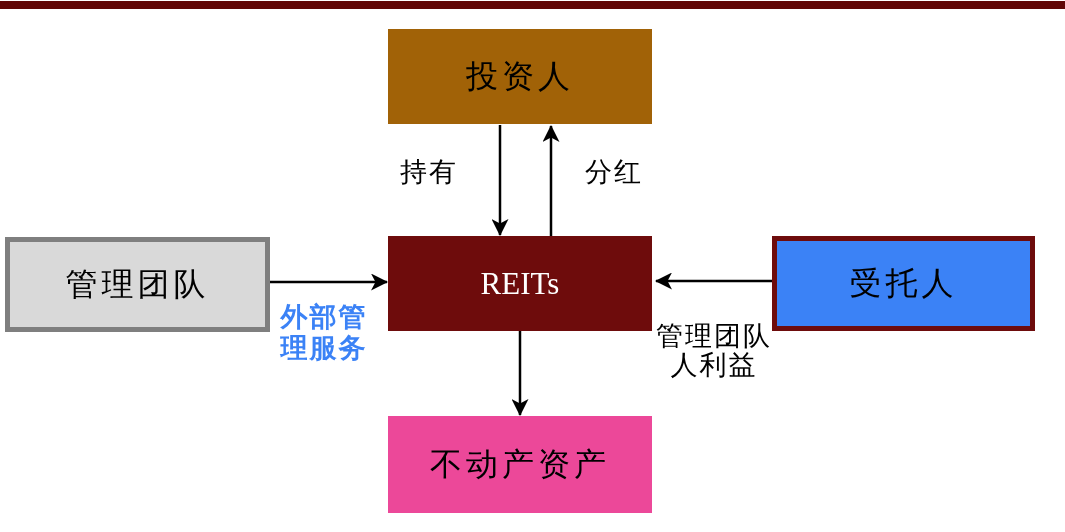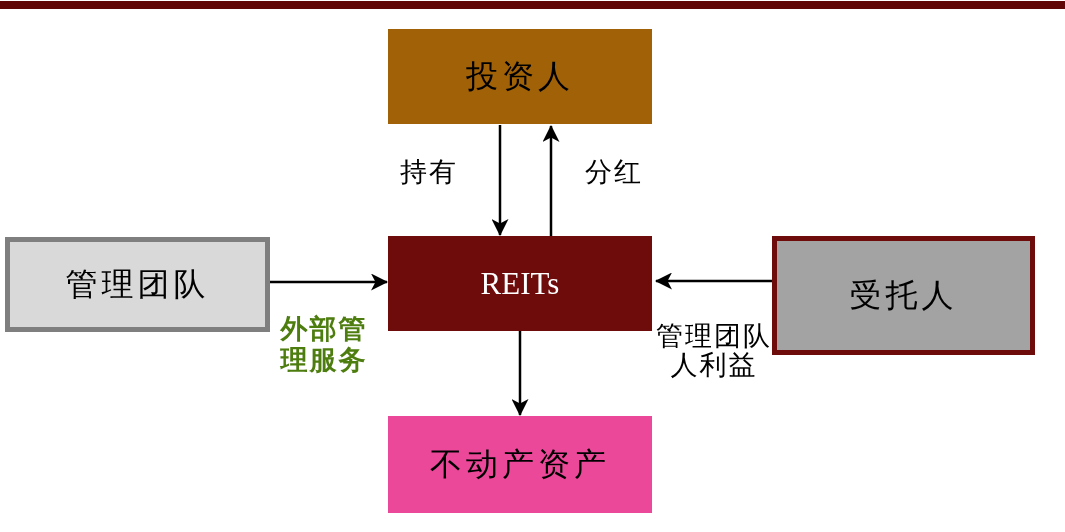--- a/index.html
+++ b/index.html
@@ -51,43 +51,43 @@
     font-family: Liberation Serif, serif;
     font-size: 31px;
     letter-spacing: 0;
   }
   .node-management {
     left: 5px; top: 237px; width: 265px; height: 95px;
     background: #D9D9D9;
     border: 5px solid #7F7F7F;
   }
   .node-trustee {
-    left: 772px; top: 236px; width: 263px; height: 119px;
-    background: #a3a3a3;
+    left: 772px; top: 236px; width: 263px; height: 95px;
+    background: #3b82f6;
     border: 5px solid #6E0C0C;
   }
   .node-assets {
     left: 388px; top: 416px; width: 264px; height: 97px;
     background: #ec4899;
   }
   .edge-label {
     position: absolute;
     font-size: 27px;
     line-height: 31px;
     color: #000000;
     text-align: center;
     white-space: pre-line;
     letter-spacing: 2px;
     font-family: Liberation Serif, serif;
   }
   .label-hold     { left: 396px; top: 157px; width: 66px; }
   .label-dividend { left: 581px; top: 157px; width: 66px; }
   .label-external {
-    left: 273px; top: 314px; width: 102px;
-    color: #4d7c0f;
+    left: 273px; top: 302px; width: 102px;
+    color: #3b82f6;
     font-weight: bold;
   }
   .label-represent { left: 651px; top: 322px; width: 126px; line-height: 29px; }
 </style>
 </head>
 <body>
 
 <div class="canvas">
 
   <div class="top-bar"></div>

